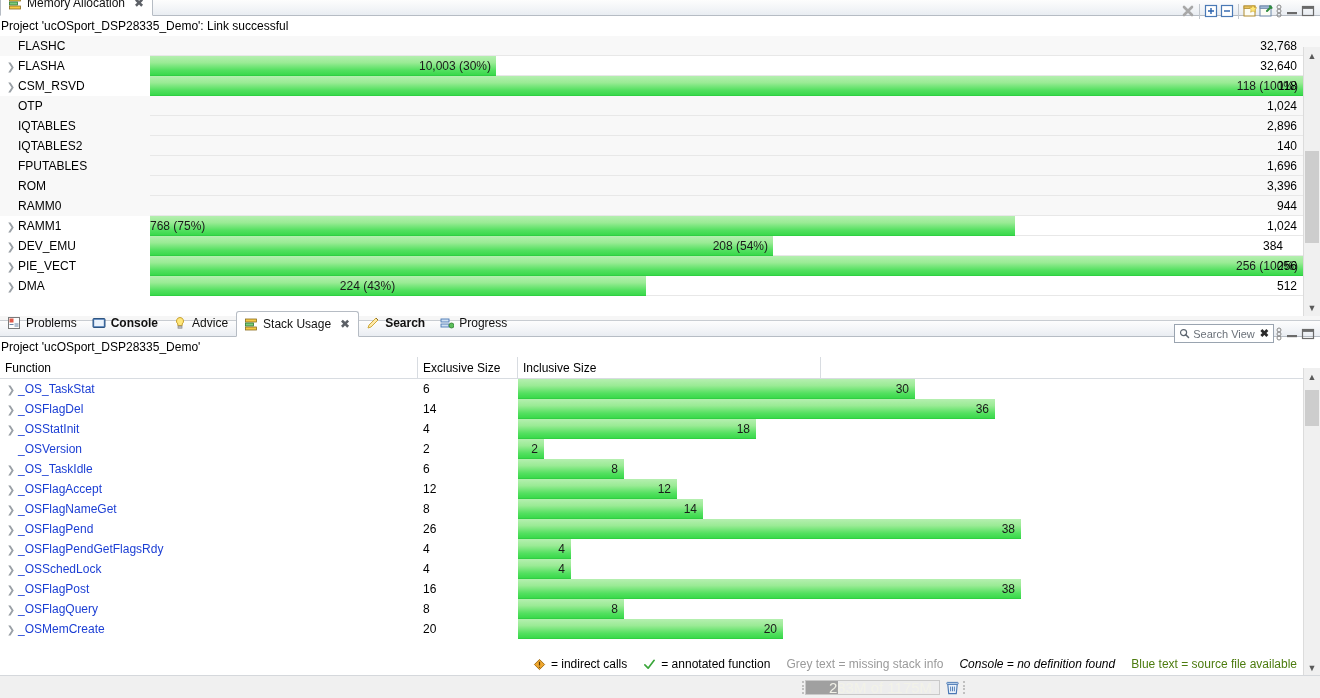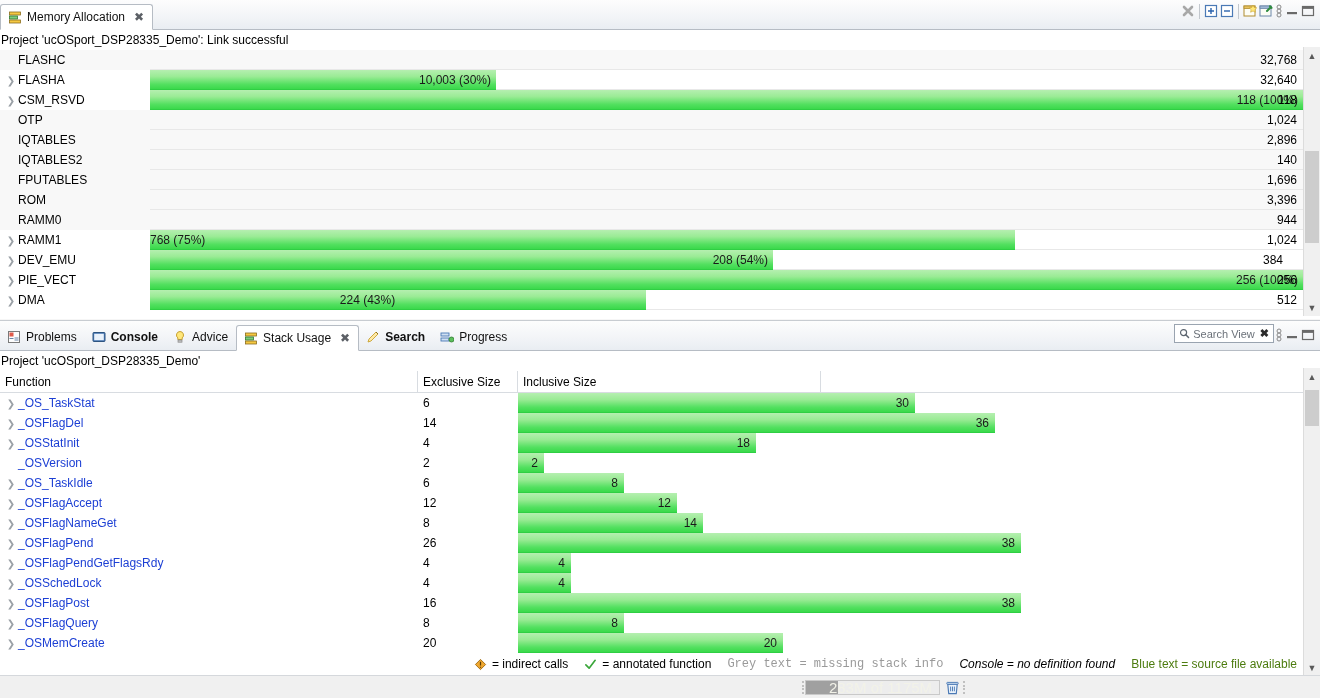--- a/index.html
+++ b/index.html
@@ -11,21 +11,21 @@
     font-family: "Liberation Sans", sans-serif;
     font-size: 12px;
     color: #000;
   }
   .app { width:1320px; height:698px; position:relative; background:#f6f6f6; }
 
   
   .view { position:absolute; background:#ffffff; }
 
   .tabbar {
-    height: 30px;
+    height: 16px;
     background: linear-gradient(to bottom, #fdfdfd 0%, #f2f4f7 60%, #e9edf2 100%);
     border-bottom: 1px solid #b6bcc4;
     display:flex; align-items:flex-end;
     position: relative;
   }
   .tab {
     display:flex; align-items:center; gap:5px;
     height:26px; padding:0 8px 0 7px;
     font-size:12px; color:#111;
     cursor:default;
@@ -37,21 +37,21 @@
     border-bottom:1px solid #ffffff;
     border-radius:3px 3px 0 0;
     position:relative; top:1px;
     font-weight:normal;
   }
   .tab.bold { font-weight:bold; }
   .tab .close { color:#5c6066; font-size:12px; margin-left:4px; }
 
   .tabtools {
     position:absolute; right:4px; top:3px;
-    display:flex; align-items:flex-end; 
+    display:flex; align-items:center; 
   }
 
   
   .ico { display:inline-block; vertical-align:middle; line-height:0; }
   .vsep { width:1px; height:15px; background:#c3c8ce; display:inline-block; margin:0 3px; }
 
   
   #memview { left:0; top:0; width:1320px; height:316px; }
   .statusline {
     height:20px; line-height:20px;
@@ -142,21 +142,21 @@
     position:absolute; top:0; height:20px; line-height:20px;
     font-size:12px; color:#1a1a1a; z-index:3; white-space:nowrap;
   }
 
   .legend {
     position:absolute; left:0; right:17px; bottom:0; height:22px;
     display:flex; align-items:center; justify-content:flex-end;
     gap:16px; padding-right:6px; font-size:12px; background:#fff;
   }
   .legend .item { display:flex; align-items:center; gap:5px; white-space:nowrap; }
-  .legend .grey { color:#9a9a9a;font-family:Liberation Mono, monospace; }
+  .legend .grey { color:#9a9a9a; }
   .legend .ital { font-style:italic; color:#000; }
   .legend .blue { color:#4d7c0f; }
 
   
   .statusbar {
     position:absolute; left:0; bottom:0; width:1320px; height:23px;
     background:#f0f0f0; border-top:1px solid #d5d8dc;
     display:flex; align-items:center;
   }
   .heapbar {

